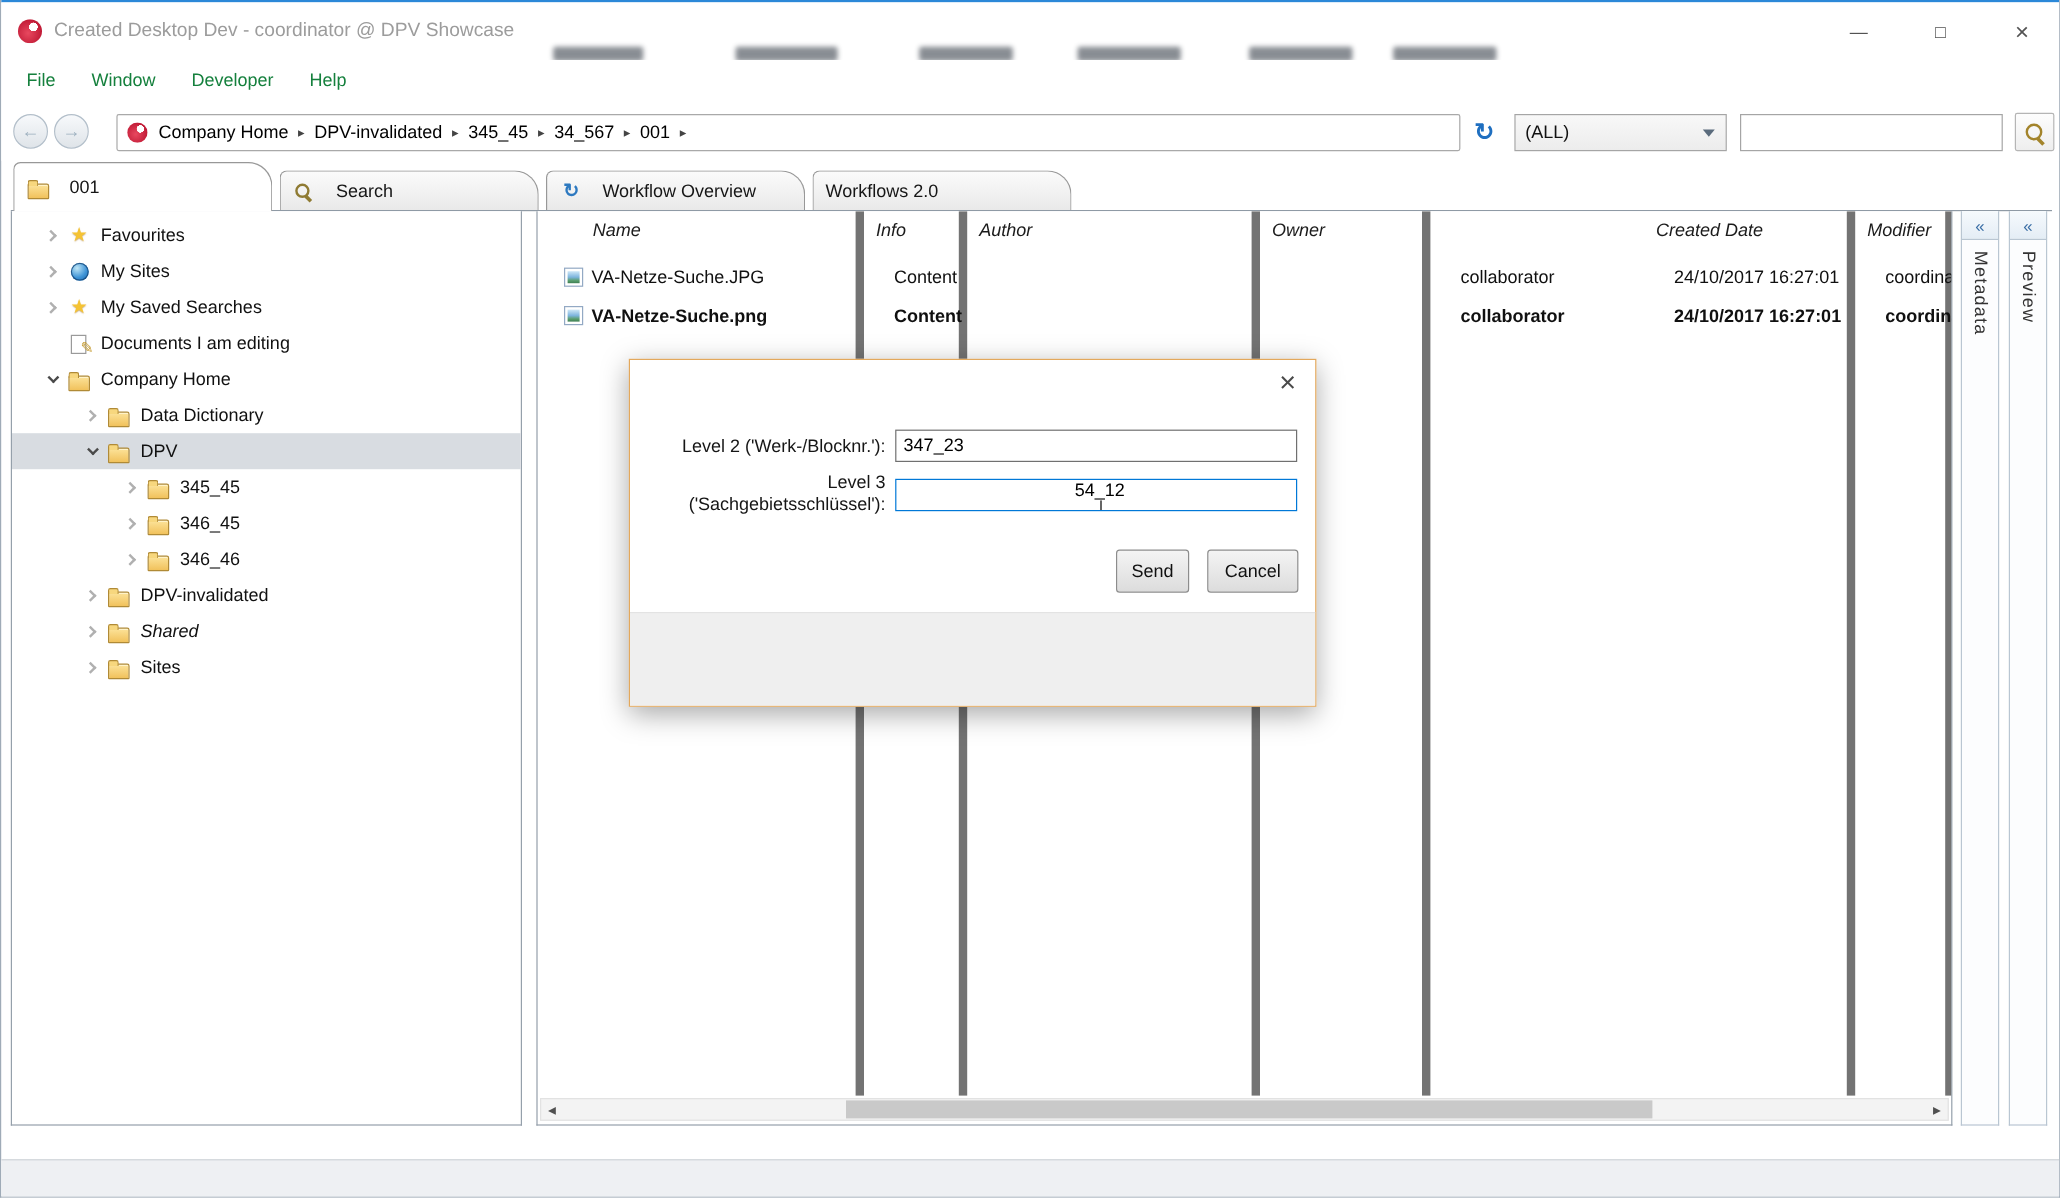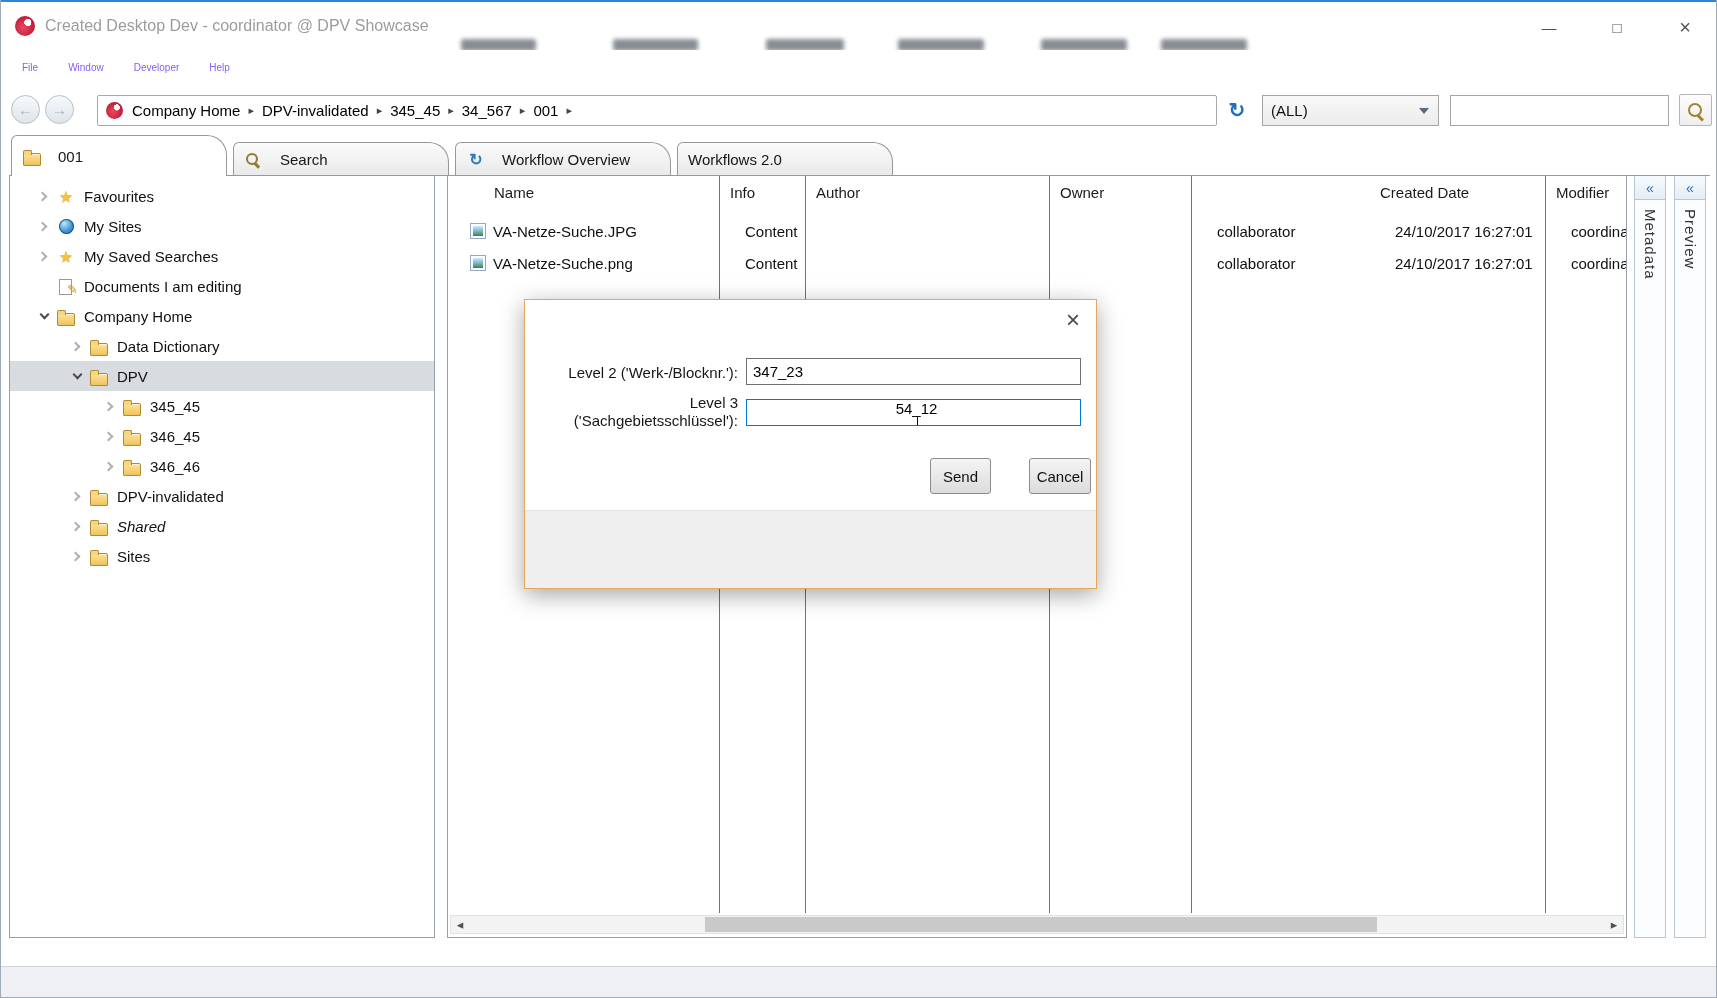--- a/index.html
+++ b/index.html
@@ -18,21 +18,21 @@
   .title { color:#9c9c9c; font-size:16px; margin-left:10px; white-space:nowrap; }
   .win-controls { position:absolute; right:8px; top:10px; display:flex; gap:22px; }
   .win-btn { width:46px; height:30px; display:flex; align-items:center; justify-content:center; color:#535353; font-size:15px; }
   .win-btn.close { font-size:20px; }
 
   
   .smudge { position:absolute; top:39px; height:12px; background:#141d29; opacity:.5; filter:blur(2px); border-radius:2px; }
 
   
   .menubar { position:absolute; left:0; top:50px; width:100%; height:35px; display:flex; align-items:center; padding-left:6px; background:#fff; }
-  .menu-item { padding:0 15px; font-size:10px; color:#8b5cf6; line-height:35px; }
+  .menu-item { padding:0 15px; font-size:15px; color:#15803d; line-height:35px; }
 
   
   .toolbar { position:absolute; left:0; top:85px; width:100%; height:49px; background:#fff; }
   .nav-btn { position:absolute; top:10px; width:29px; height:29px; border-radius:50%;
              background:linear-gradient(#f7f9fb,#dfe4e9); border:1px solid #b3bfca; color:#9db0bf;
              display:flex; align-items:center; justify-content:center; font-size:15px; }
   .nav-btn.back { left:10px; } .nav-btn.fwd { left:44px; }
   .crumbbar { position:absolute; left:96px; top:10px; width:1120px; height:31px; background:#fff;
               border:1px solid #a9a9a9; border-radius:2px; display:flex; align-items:center; }
   .crumbs { display:flex; align-items:center; }
@@ -90,21 +90,21 @@
   .tree { padding-top:5px; }
   .tree-row { height:30px; display:flex; align-items:center; font-size:15px; color:#111; }
   .tree-row.selected { background:var(--selection,#d8dce1); }
   .chev-wrap { width:24px; height:100%; display:flex; align-items:center; justify-content:center; flex:none; }
   .chev { width:7px; height:7px; border-right:2px solid #b0b0b0; border-bottom:2px solid #b0b0b0; transform:rotate(-45deg); margin-left:-3px; }
   .chev.expanded { border-color:#4a4a4a; transform:rotate(45deg); margin:0 0 3px 0; }
   .tree-label { white-space:nowrap; }
 
   .main-panel { position:absolute; left:438px; top:0; width:1180px; height:100%; border:1px solid #95a0ab; border-top:none; background:#fff; overflow:hidden; }
   .collayer { position:absolute; left:0; right:0; top:0; bottom:24px; }
-  .tcol { position:absolute; top:0; bottom:0; border-right:1px solid #737373; }
+  .tcol { position:absolute; top:0; bottom:0; border-right:7px solid #737373;font-style:italic; }
   .thead-label { font-size:15px; color:#1b1b1b; padding:8px 0 0 10px; white-space:nowrap; overflow:hidden; }
   .thead-label.first { padding-left:46px; }
   .trow { position:absolute; left:15px; right:0; height:32px; display:flex; align-items:flex-end; }
   .tcell { flex:none; height:100%; display:flex; align-items:center; padding-left:10px; font-size:15px; color:#101010;
            white-space:nowrap; overflow:hidden; }
   .tcell.name { padding-left:7px; }
   .cell-text { margin-left:7px; }
 
   .hscroll { position:absolute; left:2px; right:2px; bottom:3px; height:19px; background:#f3f3f3; border:1px solid #e2e2e2; }
   .hs-arrow { position:absolute; top:0; bottom:0; width:18px; display:flex; align-items:center; justify-content:center; color:#505050; font-size:13px; }
@@ -131,21 +131,21 @@
   .dlg-input { position:absolute; left:221px; width:335px; height:27px; background:#fff; border:1px solid #707070;
                display:flex; align-items:center; padding-left:6px; }
   .dlg-input.i1 { top:58px; }
   .dlg-input.i2 { top:99px;flex-direction:column; }
   .dlg-input.focused { border:1px solid var(--accent,#0078d7); }
   .caret { width:1px; height:17px; background:#000; margin-left:1px; animation:blink 1s steps(1) infinite; }
   @keyframes blink { 50% { opacity:0; } }
   .dlg-btn { position:absolute; top:158px; height:36px; background:linear-gradient(#f4f4f4,#dcdcdc);
              border:1px solid #8c8c8c; border-radius:3px; font-size:15px; font-family:inherit; color:#111; }
   .dlg-btn.b-send { left:405px; width:61px; }
-  .dlg-btn.b-cancel { left:504px; width:62px; }
+  .dlg-btn.b-cancel { left:481px; width:76px; }
   .dlg-footer { position:absolute; left:0; right:0; bottom:0; height:78px; background:#efefef; border-top:1px solid #e3e3e3; }
 </style>
 </head>
 <body>
 
 <div class="app">
   <div class="accent-line"></div>
 
   <div class="titlebar">
     <span class="logo"></span>
@@ -354,21 +354,21 @@
               <div class="icon-image-file"></div>
               <div class="cell-text">VA-Netze-Suche.JPG</div>
             </div>
             <div class="tcell" style="width: 86px;">Content</div>
             <div class="tcell" style="width: 244px;"></div>
             <div class="tcell" style="width: 142px;"></div>
             <div class="tcell" style="width: 178px;">collaborator</div>
             <div class="tcell" style="width: 176px;">24/10/2017 16:27:01</div>
             <div class="tcell" style="width: 82px;">coordinator</div>
           </div>
-          <div class="trow" style="top: 71px;">
+          <div class="trow" style="top: 71px; font-weight: bold;">
             <div class="tcell name" style="width: 272px;">
               <div class="icon-image-file"></div>
               <div class="cell-text">VA-Netze-Suche.png</div>
             </div>
             <div class="tcell" style="width: 86px;">Content</div>
             <div class="tcell" style="width: 244px;"></div>
             <div class="tcell" style="width: 142px;"></div>
             <div class="tcell" style="width: 178px;">collaborator</div>
             <div class="tcell" style="width: 176px;">24/10/2017 16:27:01</div>
             <div class="tcell" style="width: 82px;">coordinator</div>

